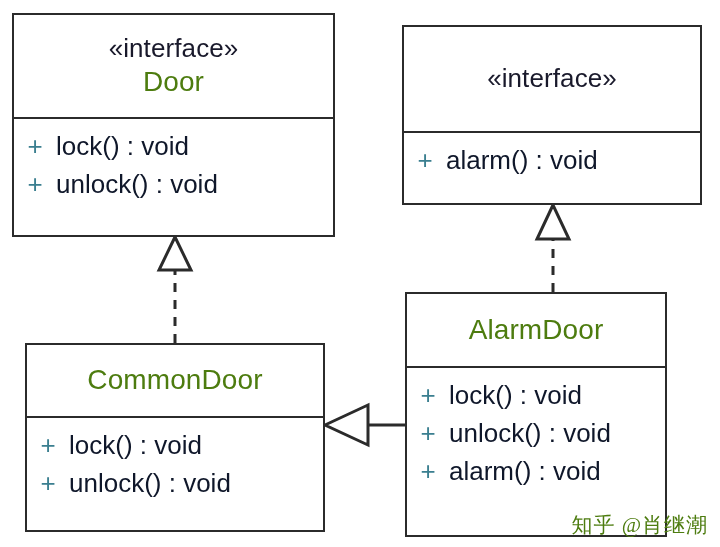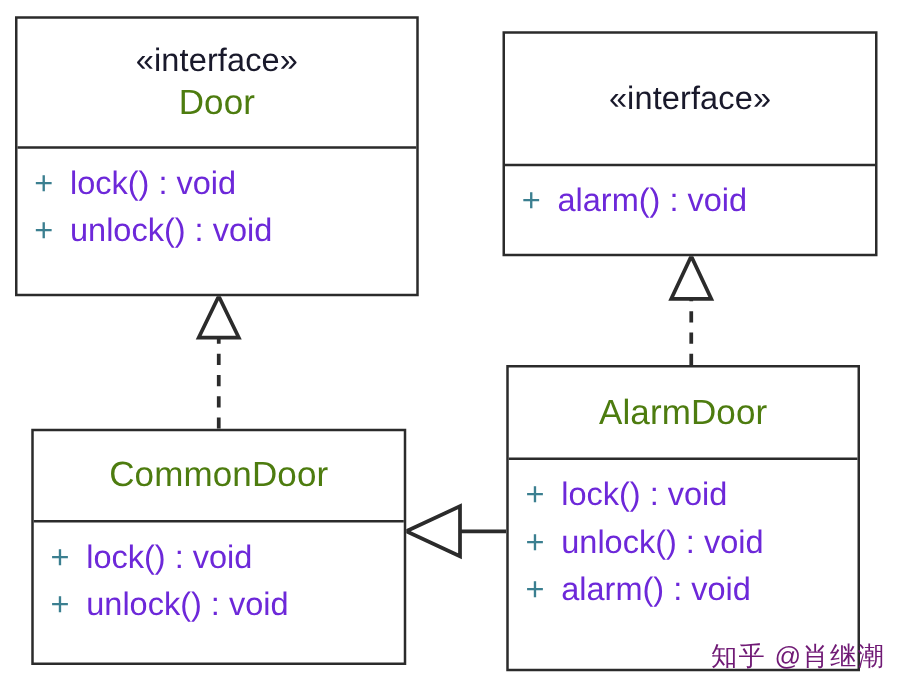--- a/index.html
+++ b/index.html
@@ -62,45 +62,45 @@
     white-space: nowrap;
   }
   .member-visibility {
     width: 42px;
     text-align: center;
     flex: 0 0 auto;
     color: #3b7f90;
   }
   .member-signature {
     flex: 0 0 auto;
-    color: #6d28d9;
+    color: #0f172a;
   }
 
   
   .connector-svg {
     position: absolute;
     left: 0;
     top: 0;
     width: 720px;
     height: 547px;
     z-index: 1;
     pointer-events: none;
   }
 
   
   .watermark {
     position: absolute;
     right: 12px;
     bottom: 8px;
     z-index: 6;
-    color: #701a75;
+    color: #4d7c0f;
     font-size: 21px;
     letter-spacing: 1px;
     white-space: nowrap;
-    font-family: Liberation Sans, sans-serif;
+    font-family: Liberation Serif, serif;
   }
 </style>
 </head>
 <body>
 
 <div id="canvas">
 
   <svg class="connector-svg" viewBox="0 0 720 547" xmlns="http://www.w3.org/2000/svg">
 
     <g>
@@ -157,21 +157,21 @@
         <span class="member-visibility">+</span>
         <span class="member-signature">lock() : void</span>
       </div>
       <div class="member-row">
         <span class="member-visibility">+</span>
         <span class="member-signature">unlock() : void</span>
       </div>
     </div>
   </div>
 
-  <div class="uml-class" style="left:405px; top:292px; width:283px; height:245px;">
+  <div class="uml-class" style="left:405px; top:292px; width:262px; height:245px;">
     <div class="class-header" style="height:74px;">
       <div class="class-title">AlarmDoor</div>
     </div>
     <div class="class-body">
       <div class="member-row">
         <span class="member-visibility">+</span>
         <span class="member-signature">lock() : void</span>
       </div>
       <div class="member-row">
         <span class="member-visibility">+</span>

